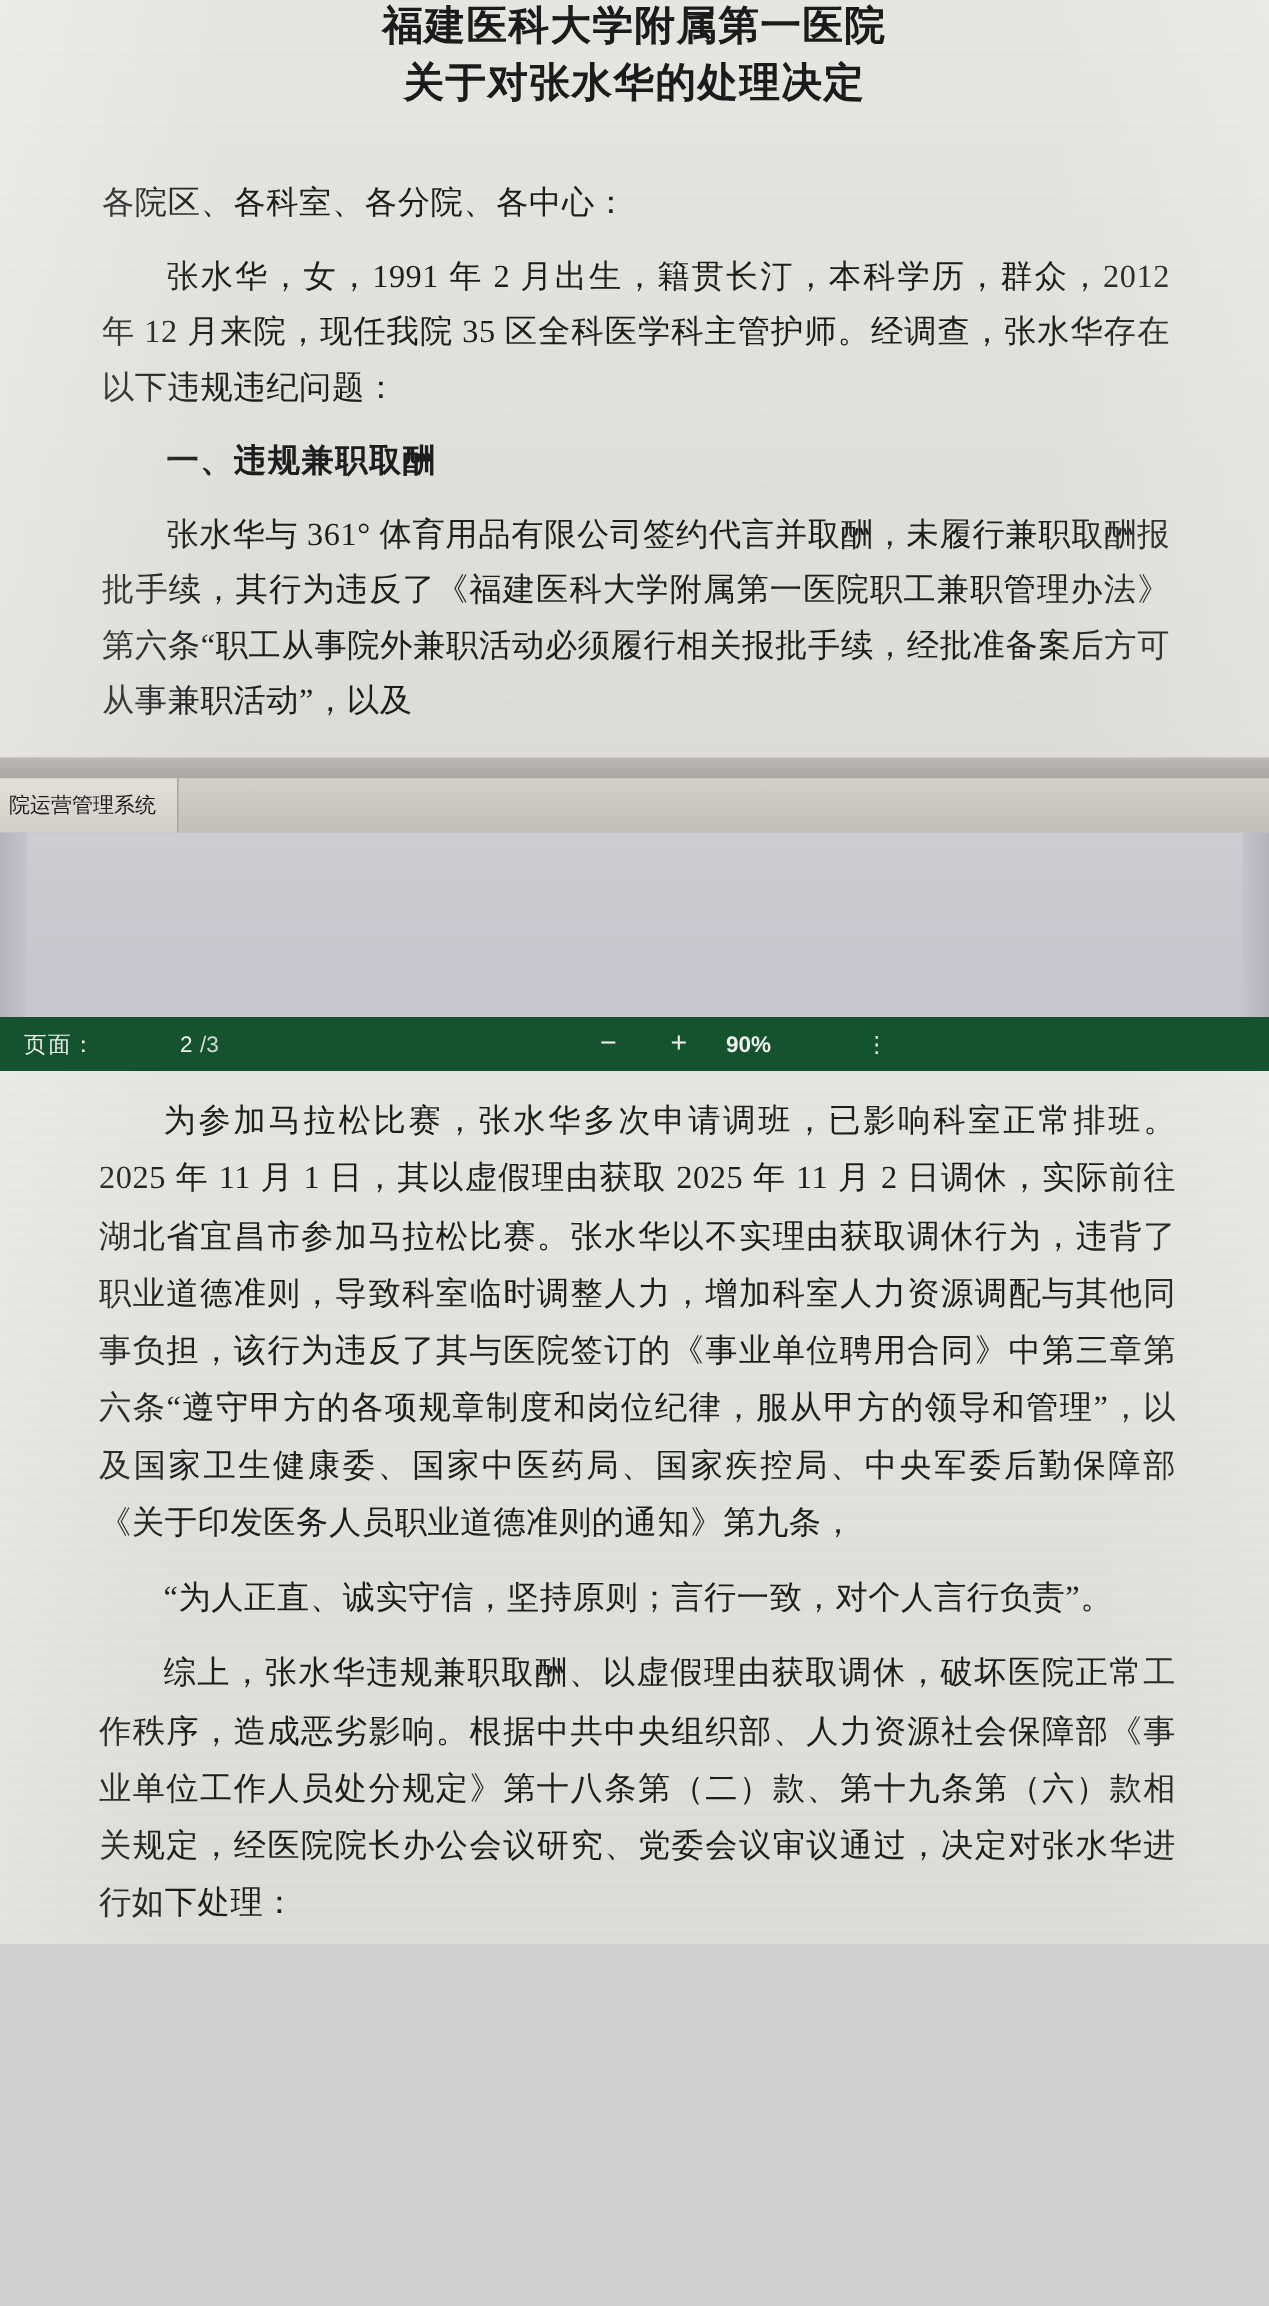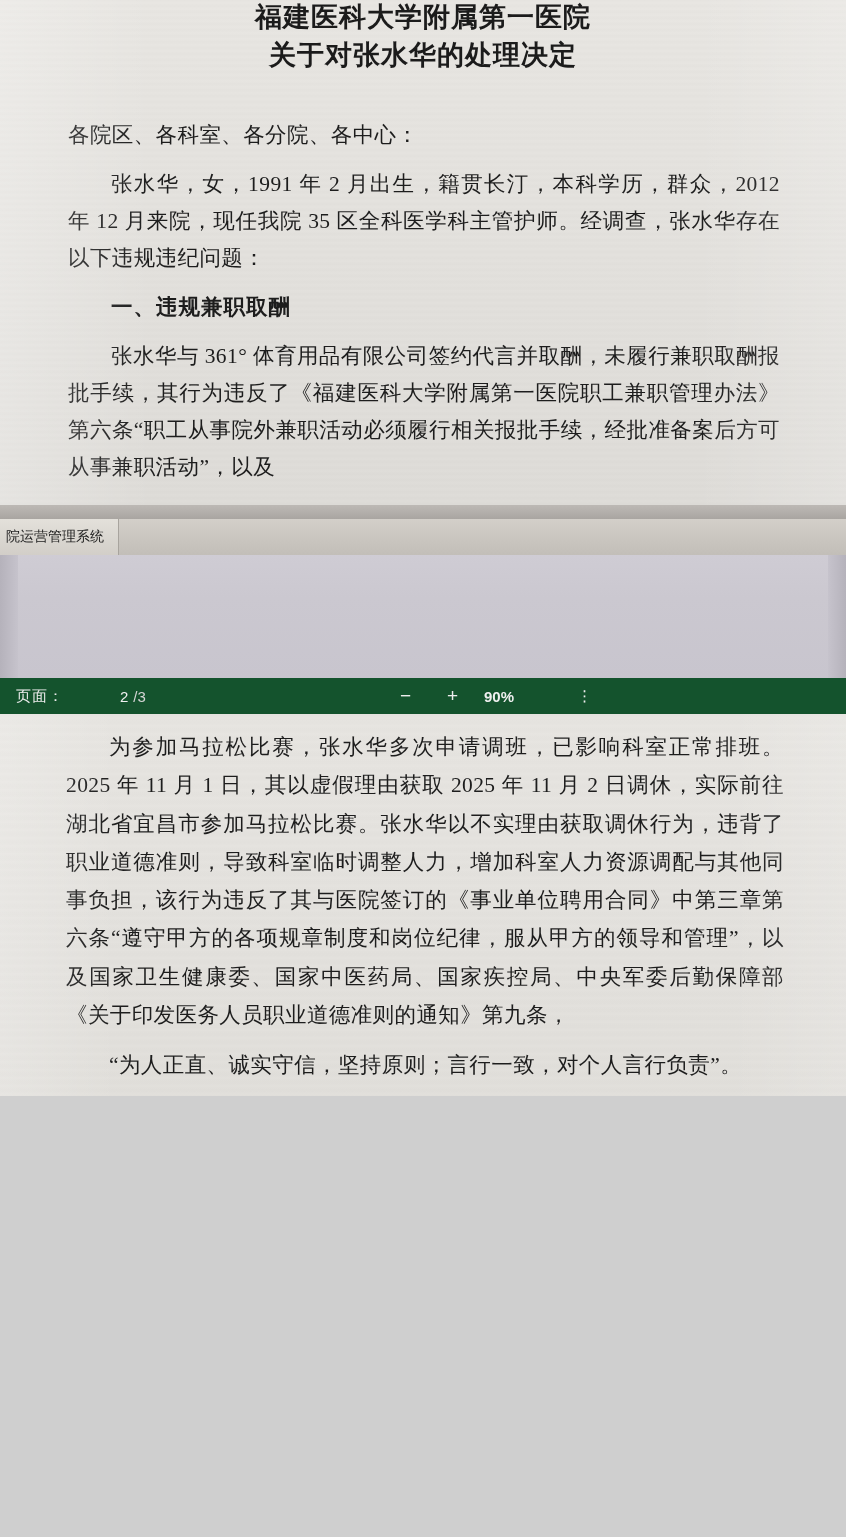--- a/index.html
+++ b/index.html
@@ -9,21 +9,21 @@
   }
   body {
     width: 846px;
     height: 1537px;
     overflow: hidden;
     font-family: "Liberation Serif", serif;
   }
   .screen {
     position: relative;
     width: 846px;
-    height: 1096px;
+    height: 1296px;
     background: #d6d4d2;
     overflow: hidden;
   }
 
   
   .doc-top {
     position: absolute;
     left: 0;
     top: 0;
     width: 846px;

